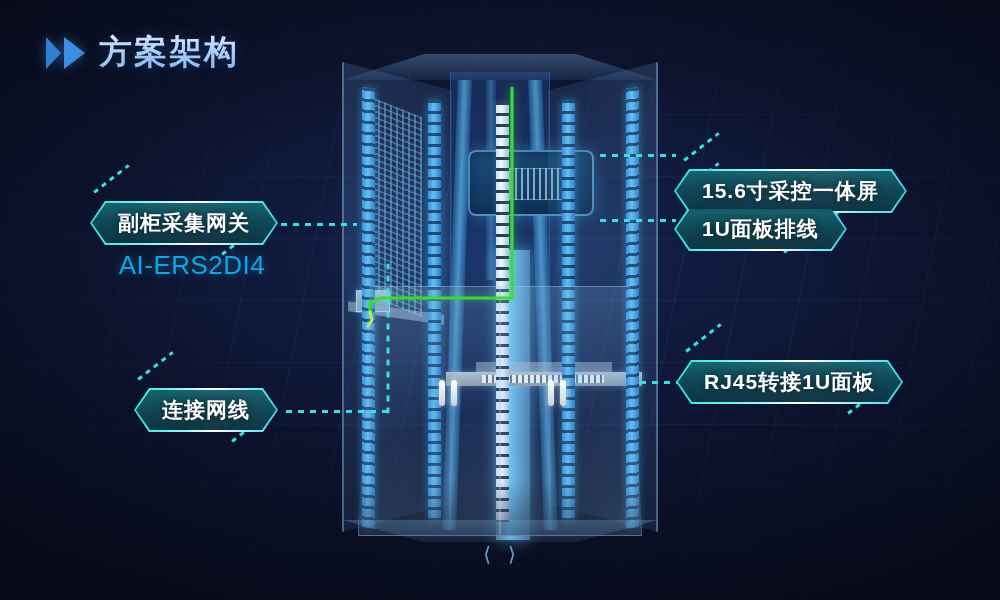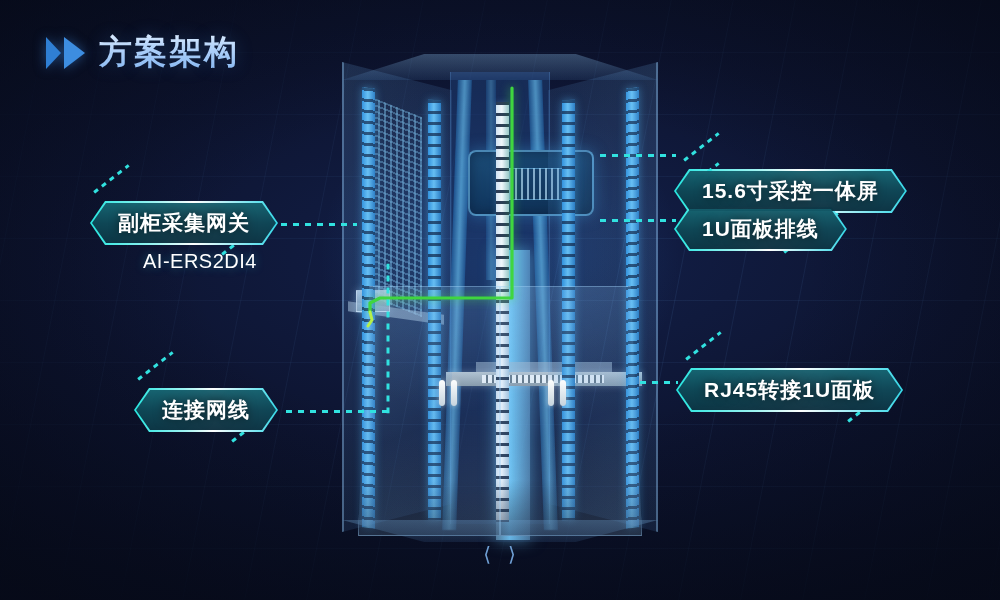--- a/index.html
+++ b/index.html
@@ -211,27 +211,27 @@
   }
   .badge-fill{ position:relative; z-index:1; }
   
   .accent{ position:absolute; height:3px;
     background-image:linear-gradient(to right,#31e2e0 0 5px, transparent 5px 10px);
     background-size:10px 3px; background-repeat:repeat-x; transform-origin:left center; }
 
   
   #badge-screen-wrap{ left:676px; top:136px;margin-top:35px; }
   #badge-panel-wrap { left:676px; top:201px; }
-  #badge-rj45-wrap  { left:678px; top:370px; }
+  #badge-rj45-wrap  { left:678px; top:362px; }
   #badge-gw-wrap    { left:92px;  top:203px; }
   #badge-net-wrap   { left:136px; top:390px; }
 
   #gw-sub{
-    position:absolute; left:110px; top:250px; width:180px; text-align:center;
-    color:#ffffff; font-size:20px; letter-spacing:.5px;
+    position:absolute; left:102px; top:250px; width:180px; text-align:center;
+    color:#0ea5e9; font-size:26px; letter-spacing:.5px;
     text-shadow:0 0 10px rgba(45,210,225,.4);
   }
 
   
   #caption{
     position:absolute; left:0; right:0; top:542px;
     display:flex; align-items:center; justify-content:center; gap:16px;
     color:#9fc4ee; font-size:22px; letter-spacing:1px;
   }
   .chev{ color:#6f9fd4; font-size:20px; }

